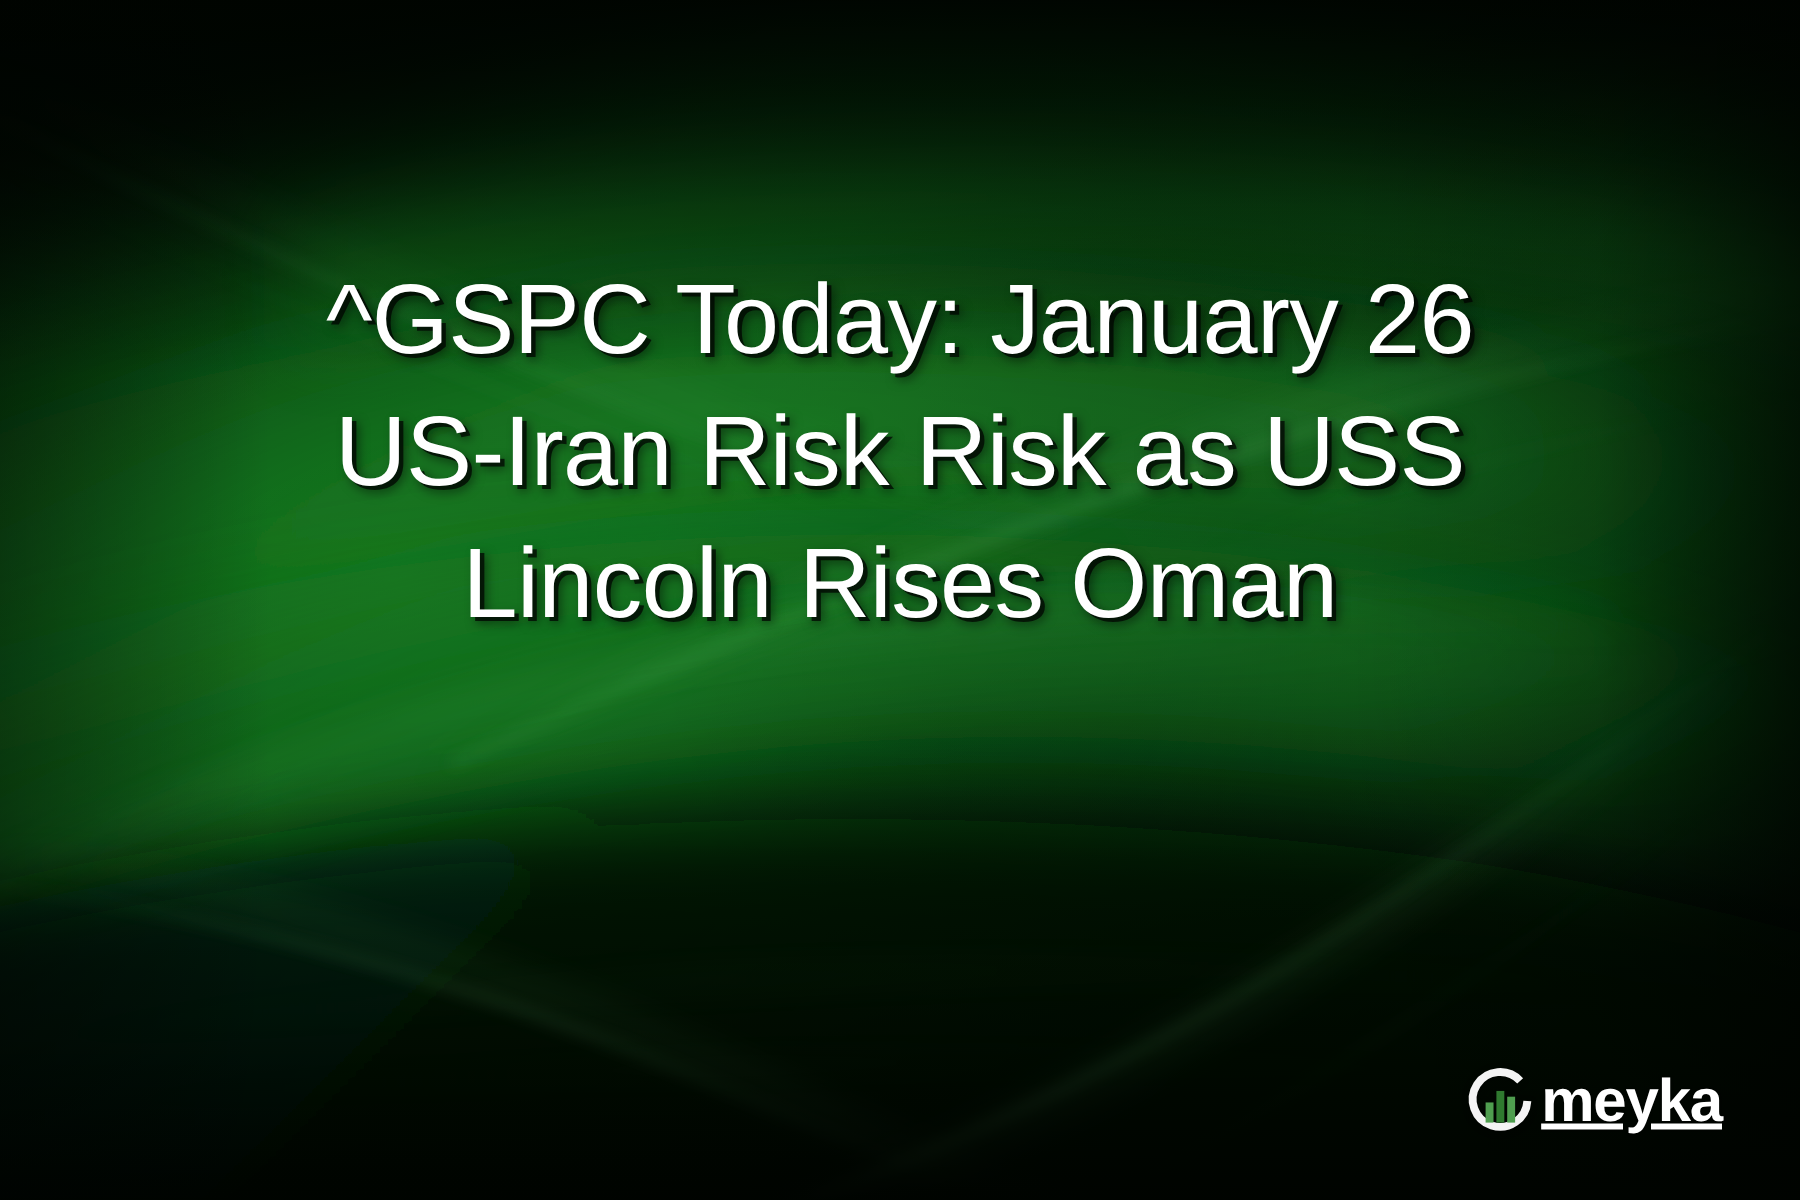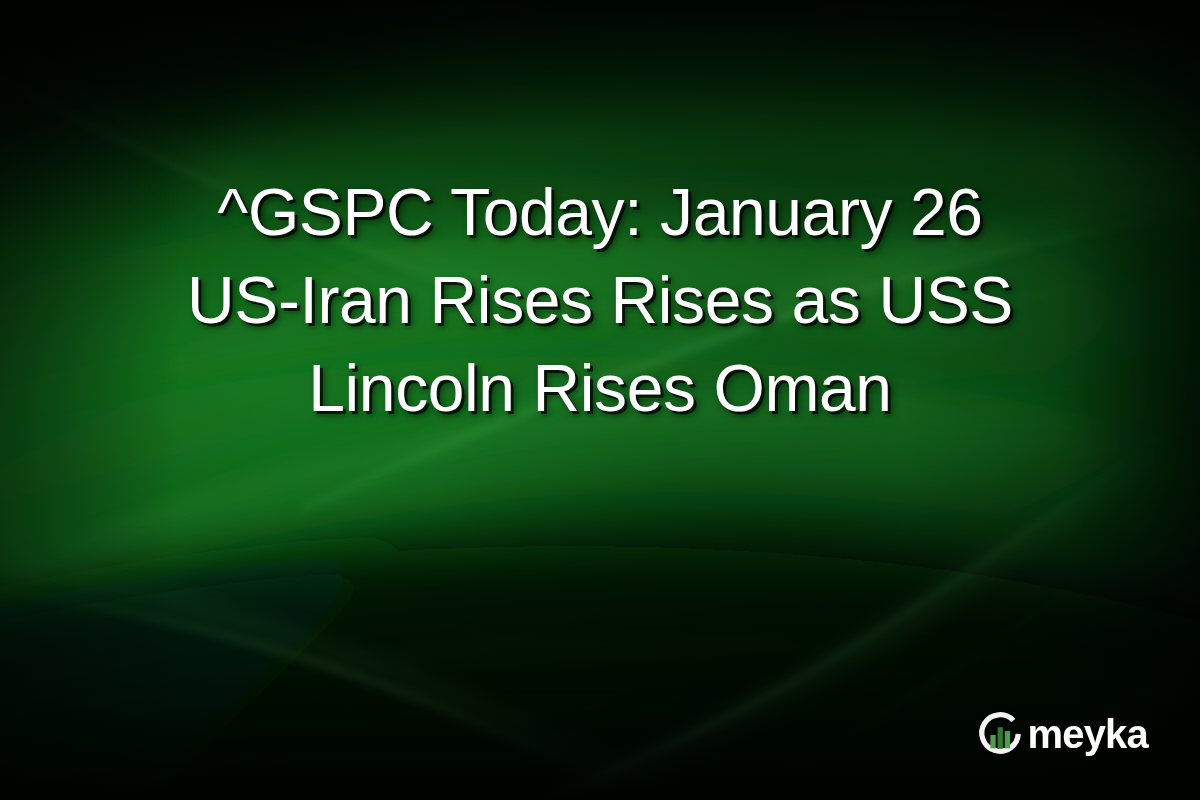--- a/index.html
+++ b/index.html
@@ -75,20 +75,21 @@
   }
 
   #logo-word {
     color: #ffffff;
     font-family: "Liberation Sans", sans-serif;
     font-weight: 700;
     font-size: 40px;
     line-height: 40px;
     letter-spacing: -0.8px;
     text-shadow: 0 1px 2px rgba(0,0,0,0.45);
+    text-decoration: underline;
   }
 </style>
 </head>
 <body>
 
 <div id="card">
 
   <svg id="bg-art" viewBox="0 0 1200 800" preserveAspectRatio="none" xmlns="http://www.w3.org/2000/svg">
     <defs>
 
@@ -268,21 +269,21 @@
     </g>
 
     <rect x="0" y="0" width="1200" height="250" fill="url(#topDark)"></rect>
     <rect x="0" y="560" width="1200" height="240" fill="url(#botDark)"></rect>
     <rect x="900" y="0" width="300" height="800" fill="url(#rightDark)"></rect>
     <rect x="0" y="0" width="180" height="800" fill="url(#leftDark)"></rect>
   </svg>
 
   <div id="title-block">
     <span class="title-line">^GSPC Today: January 26</span>
-    <span class="title-line">US-Iran Rises Rises as USS</span>
+    <span class="title-line">US-Iran Risk Risk as USS</span>
     <span class="title-line">Lincoln Rises Oman</span>
   </div>
 
   <div id="logo">
     <svg id="logo-mark" viewBox="0 0 100 100" xmlns="http://www.w3.org/2000/svg">
 
       <path d="M 78 22
                A 38 38 0 1 0 88 50" fill="none" stroke="#f4f4f4" stroke-width="11" stroke-linecap="butt"></path>
 
       <rect x="30" y="52" width="11" height="28" fill="#4f9e4f"></rect>

